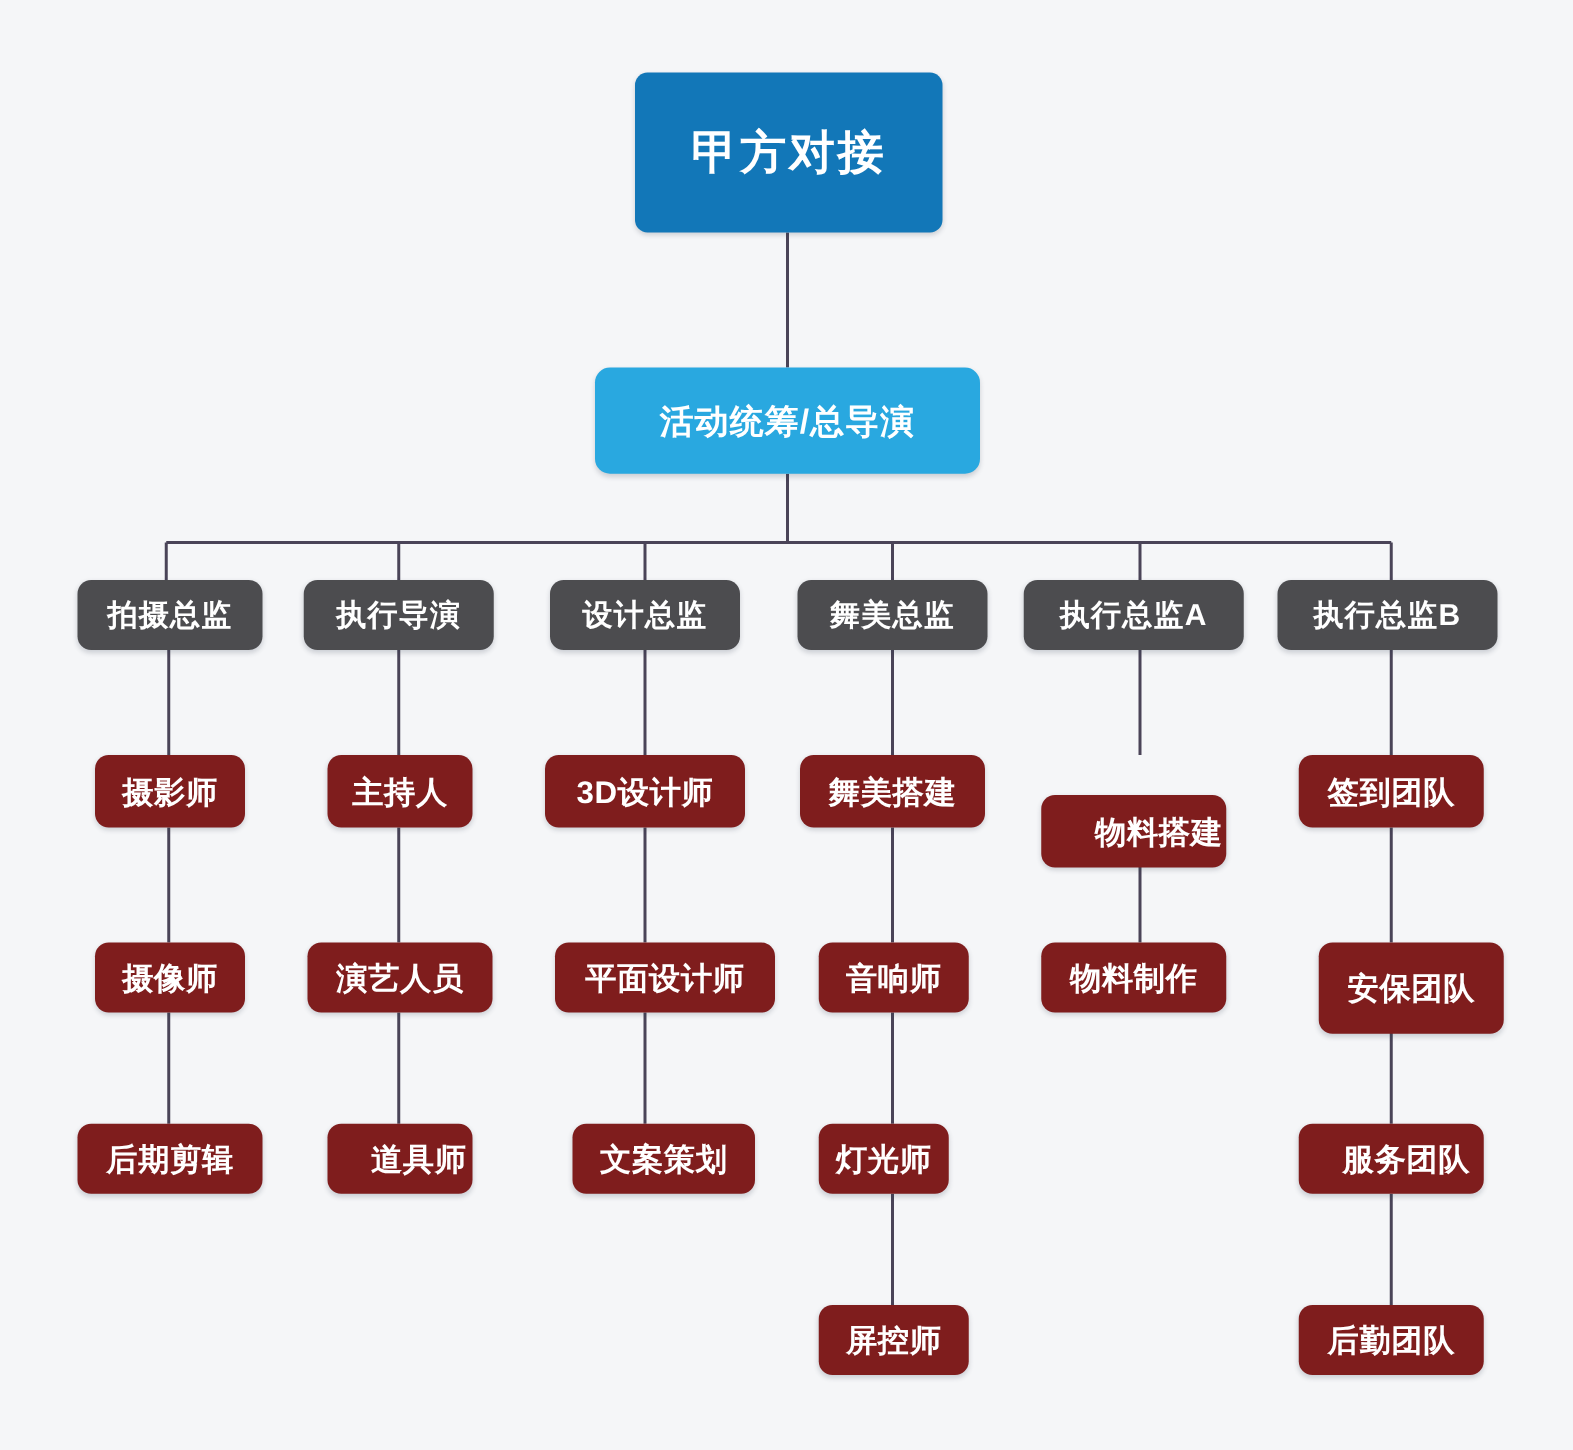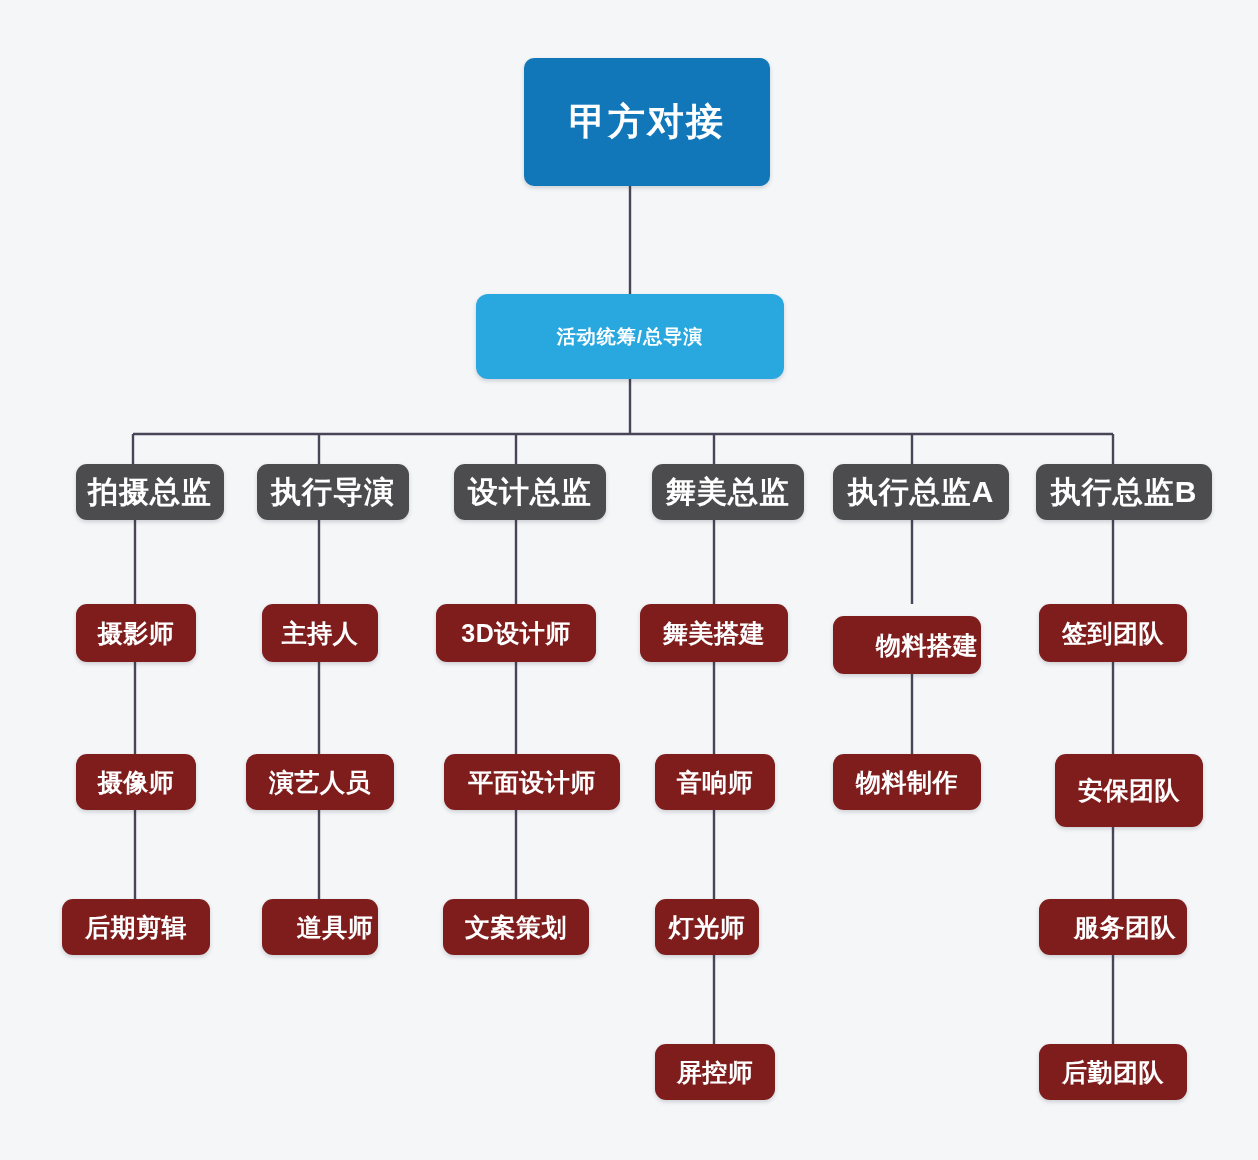--- a/index.html
+++ b/index.html
@@ -49,36 +49,34 @@
     letter-spacing: 0.5px;
     text-align: center;
     box-shadow: 0 2px 4px rgba(40,50,70,0.20);
   }
 
   .node-root {
     background: #1277b8;
     border-radius: 10px;
     font-size: 37px;
     letter-spacing: 2px;
-    margin-left: 16px;
   }
 
   .node-coord {
     background: #29a8e0;
     border-radius: 12px;
-    font-size: 19px;
+    font-size: 27px;
     letter-spacing: 1px;
   }
 
   .node-dir {
     background: #4c4c4f;
     border-radius: 11px;
-    font-size: 30px;
+    font-size: 24px;
     letter-spacing: 1px;
-    margin-left: 14px;
   }
 
   .node-staff {
     background: #7f1d1d;
     border-radius: 11px;
     font-size: 25px;
     letter-spacing: 0.5px;
   }
 </style>
 </head>
@@ -150,28 +148,28 @@
     <div class="node node-staff" style="left:76px; top:604px; width:120px; height:58px;">摄影师</div>
     <div class="node node-staff" style="left:76px; top:754px; width:120px; height:56px;">摄像师</div>
     <div class="node node-staff" style="left:62px; top:899px; width:148px; height:56px;">后期剪辑</div>
 
     <div class="node node-staff" style="left:262px; top:604px; width:116px; height:58px;">主持人</div>
     <div class="node node-staff" style="left:246px; top:754px; width:148px; height:56px;">演艺人员</div>
     <div class="node node-staff" style="left:262px; top:899px; width:116px; height:56px;padding-left:30px;">道具师</div>
 
     <div class="node node-staff" style="left:436px; top:604px; width:160px; height:58px;">3D设计师</div>
     <div class="node node-staff" style="left:428px; top:754px; width:176px; height:56px;margin-left:16px;">平面设计师</div>
-    <div class="node node-staff" style="left:443px; top:899px; width:146px; height:56px;text-align:right;">文案策划</div>
+    <div class="node node-staff" style="left:458px; top:899px; width:146px; height:56px;text-align:right;">文案策划</div>
 
     <div class="node node-staff" style="left:640px; top:604px; width:148px; height:58px;">舞美搭建</div>
     <div class="node node-staff" style="left:655px; top:754px; width:120px; height:56px;">音响师</div>
     <div class="node node-staff" style="left:655px; top:899px; width:104px; height:56px;">灯光师</div>
     <div class="node node-staff" style="left:655px; top:1044px; width:120px; height:56px;">屏控师</div>
 
-    <div class="node node-staff" style="left:833px; top:616px; width:148px; height:58px;padding-left:40px;">物料搭建</div>
+    <div class="node node-staff" style="left:833px; top:636px; width:148px; height:58px;padding-left:40px;">物料搭建</div>
     <div class="node node-staff" style="left:833px; top:754px; width:148px; height:56px;">物料制作</div>
 
     <div class="node node-staff" style="left:1039px; top:604px; width:148px; height:58px;">签到团队</div>
     <div class="node node-staff" style="left:1055px; top:754px; width:148px; height:73px;">安保团队</div>
     <div class="node node-staff" style="left:1039px; top:899px; width:148px; height:56px;padding-left:24px;">服务团队</div>
     <div class="node node-staff" style="left:1039px; top:1044px; width:148px; height:56px;">后勤团队</div>
 
   </div>
 </div>
 

